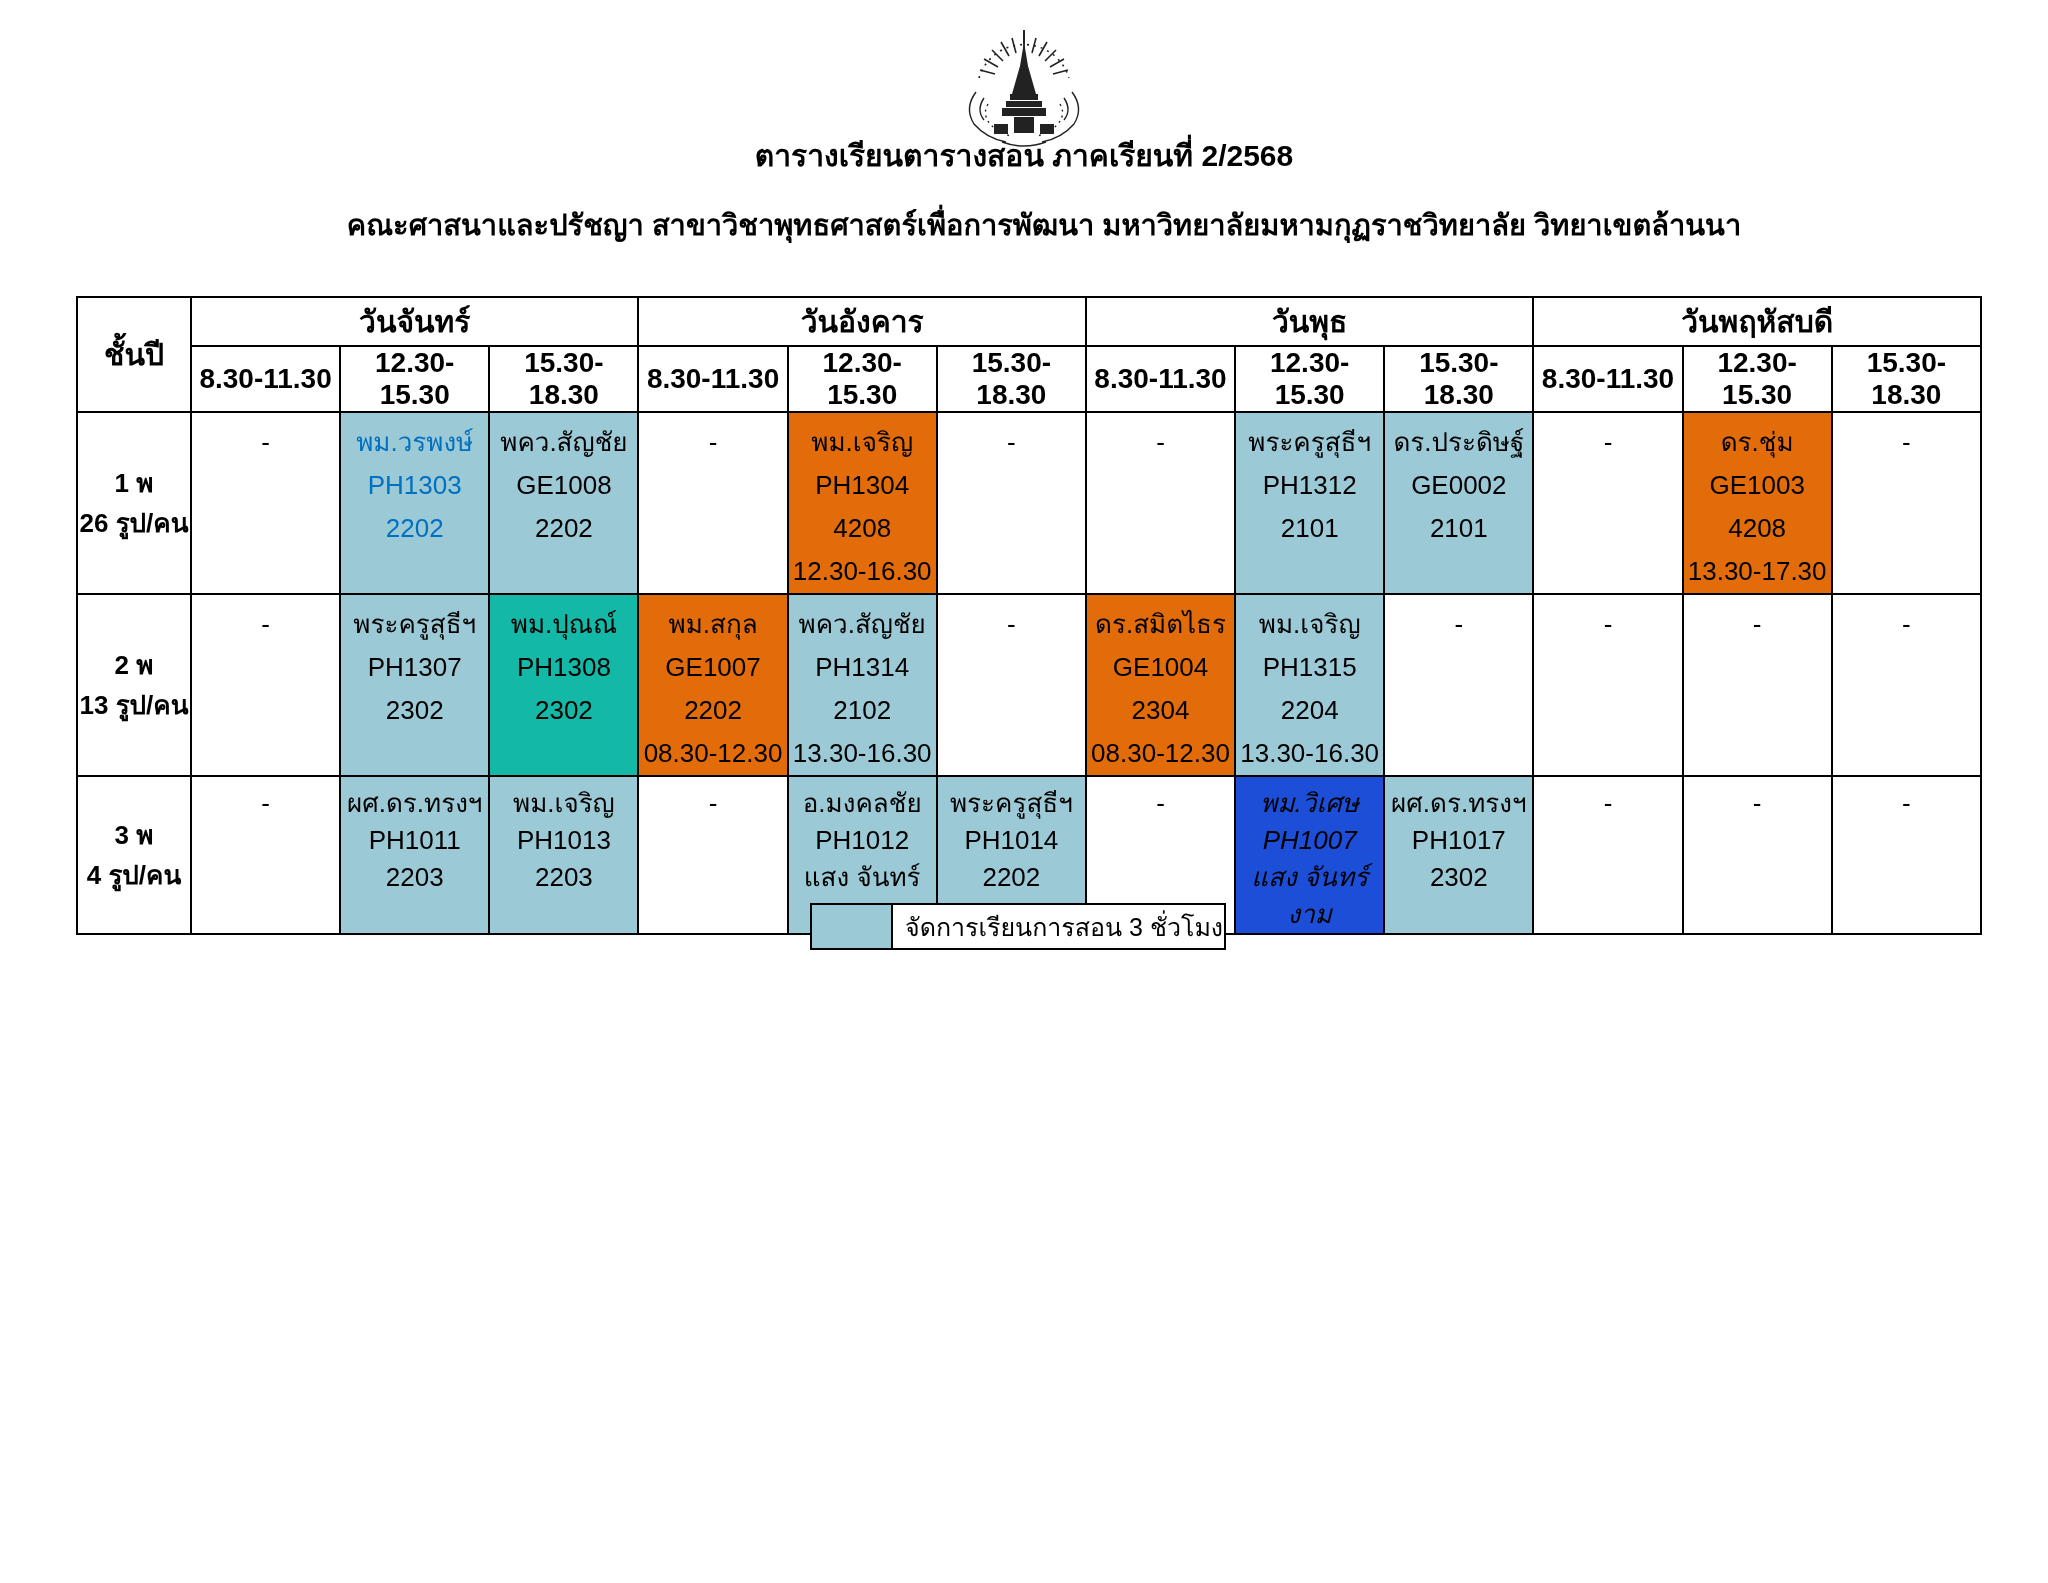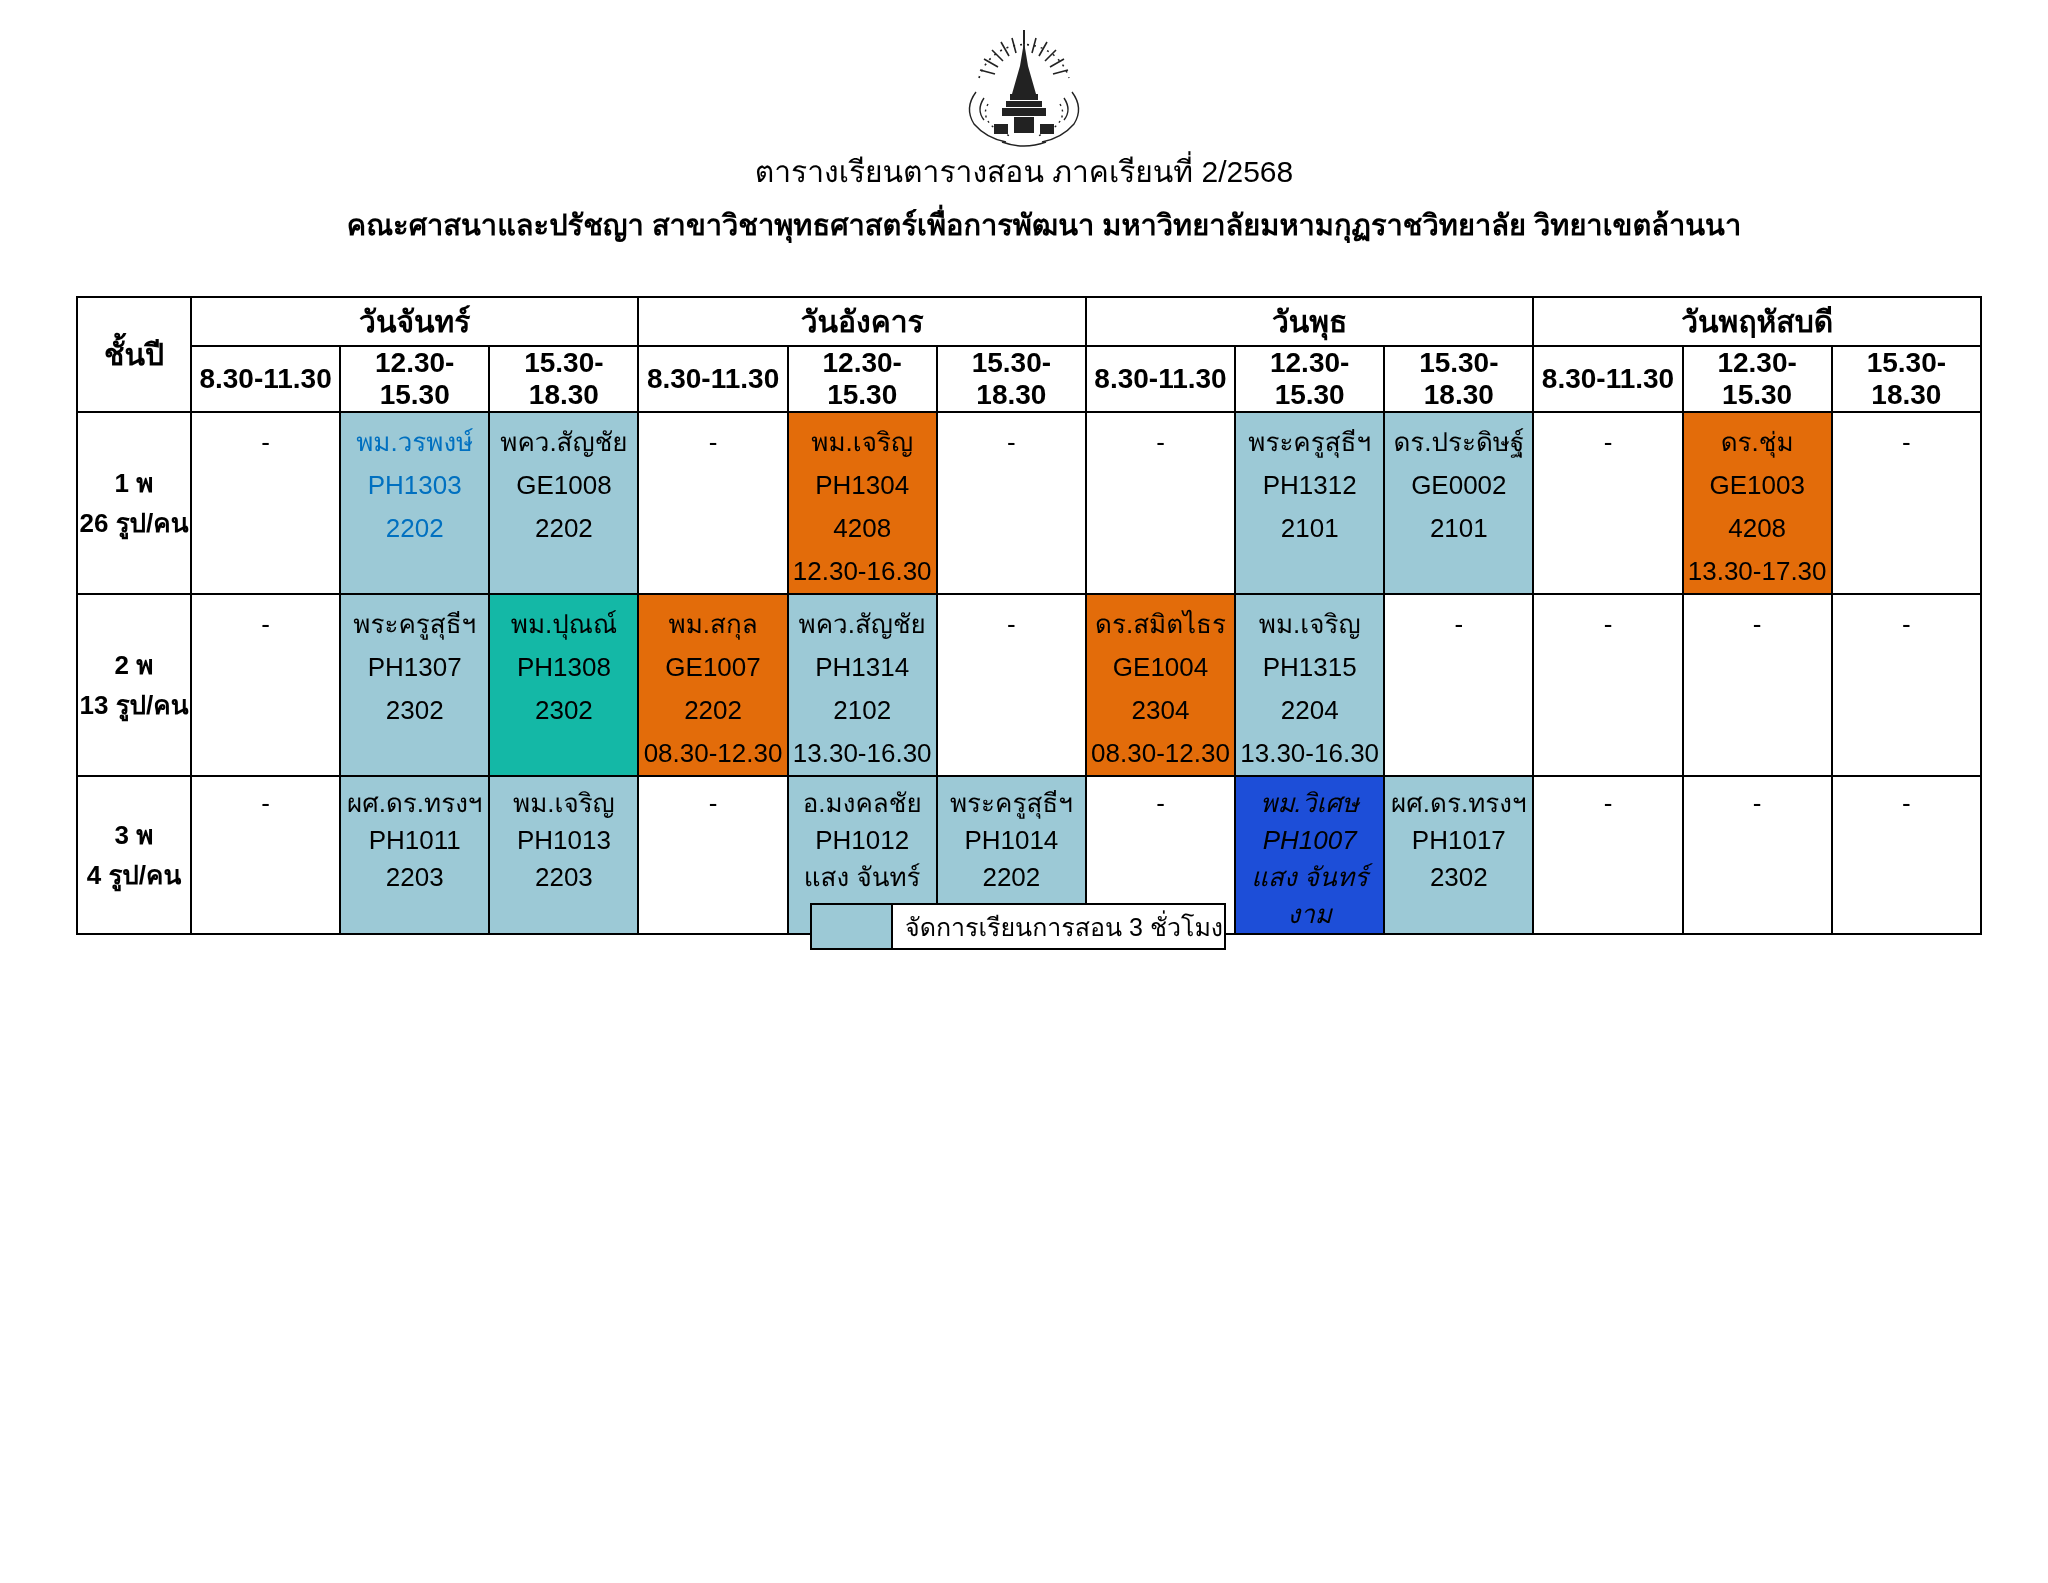--- a/index.html
+++ b/index.html
@@ -3,22 +3,22 @@
 <meta charset="utf-8">
 <style>
   html,body { margin:0; padding:0; }
   body {
     width:2048px; height:1583px; position:relative;
     background:#ffffff; color:#000;
     font-family:"Liberation Sans","DejaVu Sans",sans-serif;
   }
   .logo-wrap { position:absolute; top:20px; left:0; width:100%; text-align:center; }
   .doc-title {
-    position:absolute; top:148px; left:0; width:100%;
-    text-align:center; font-size:30px; font-weight:normal;
+    position:absolute; top:132px; left:0; width:100%;
+    text-align:center; font-size:30px; font-weight:bold;
   }
   .doc-subtitle {
     position:absolute; top:202px; left:0; width:100%;
     text-align:center; font-size:29px; font-weight:bold;margin-left:20px;
   }
 
   table.timetable {
     position:absolute; left:76px; top:296px; width:1906px;
     border-collapse:collapse; table-layout:fixed;
   }

